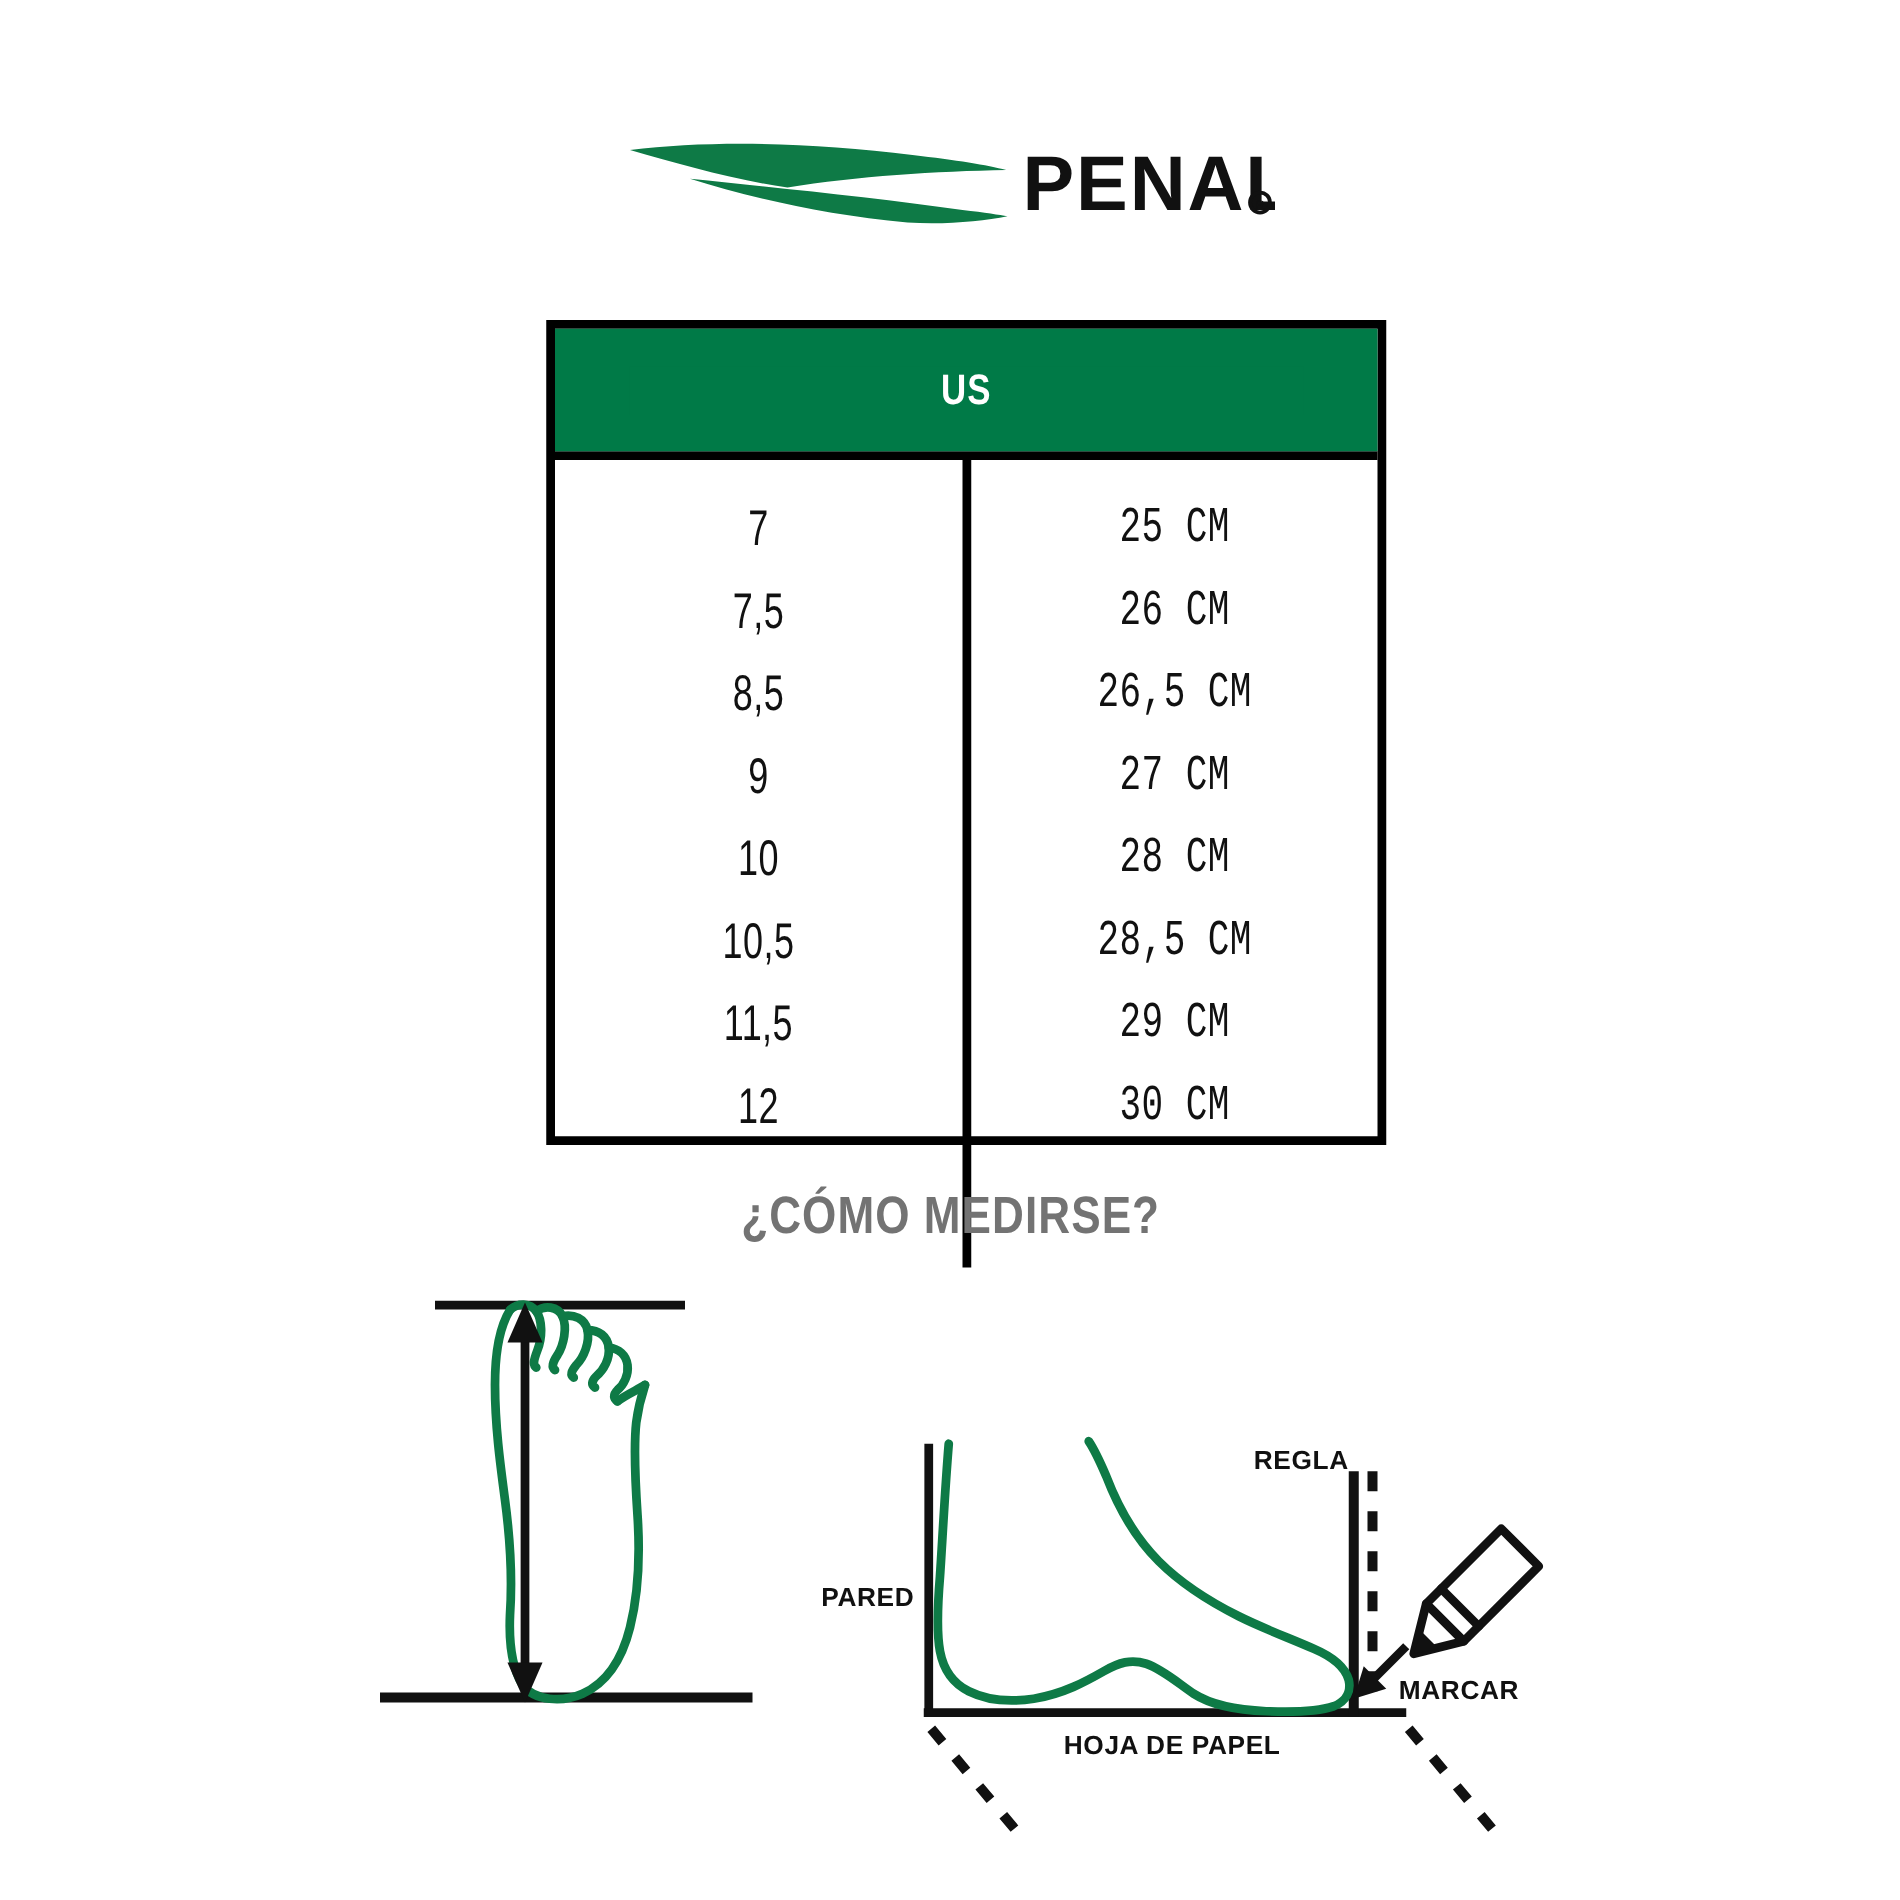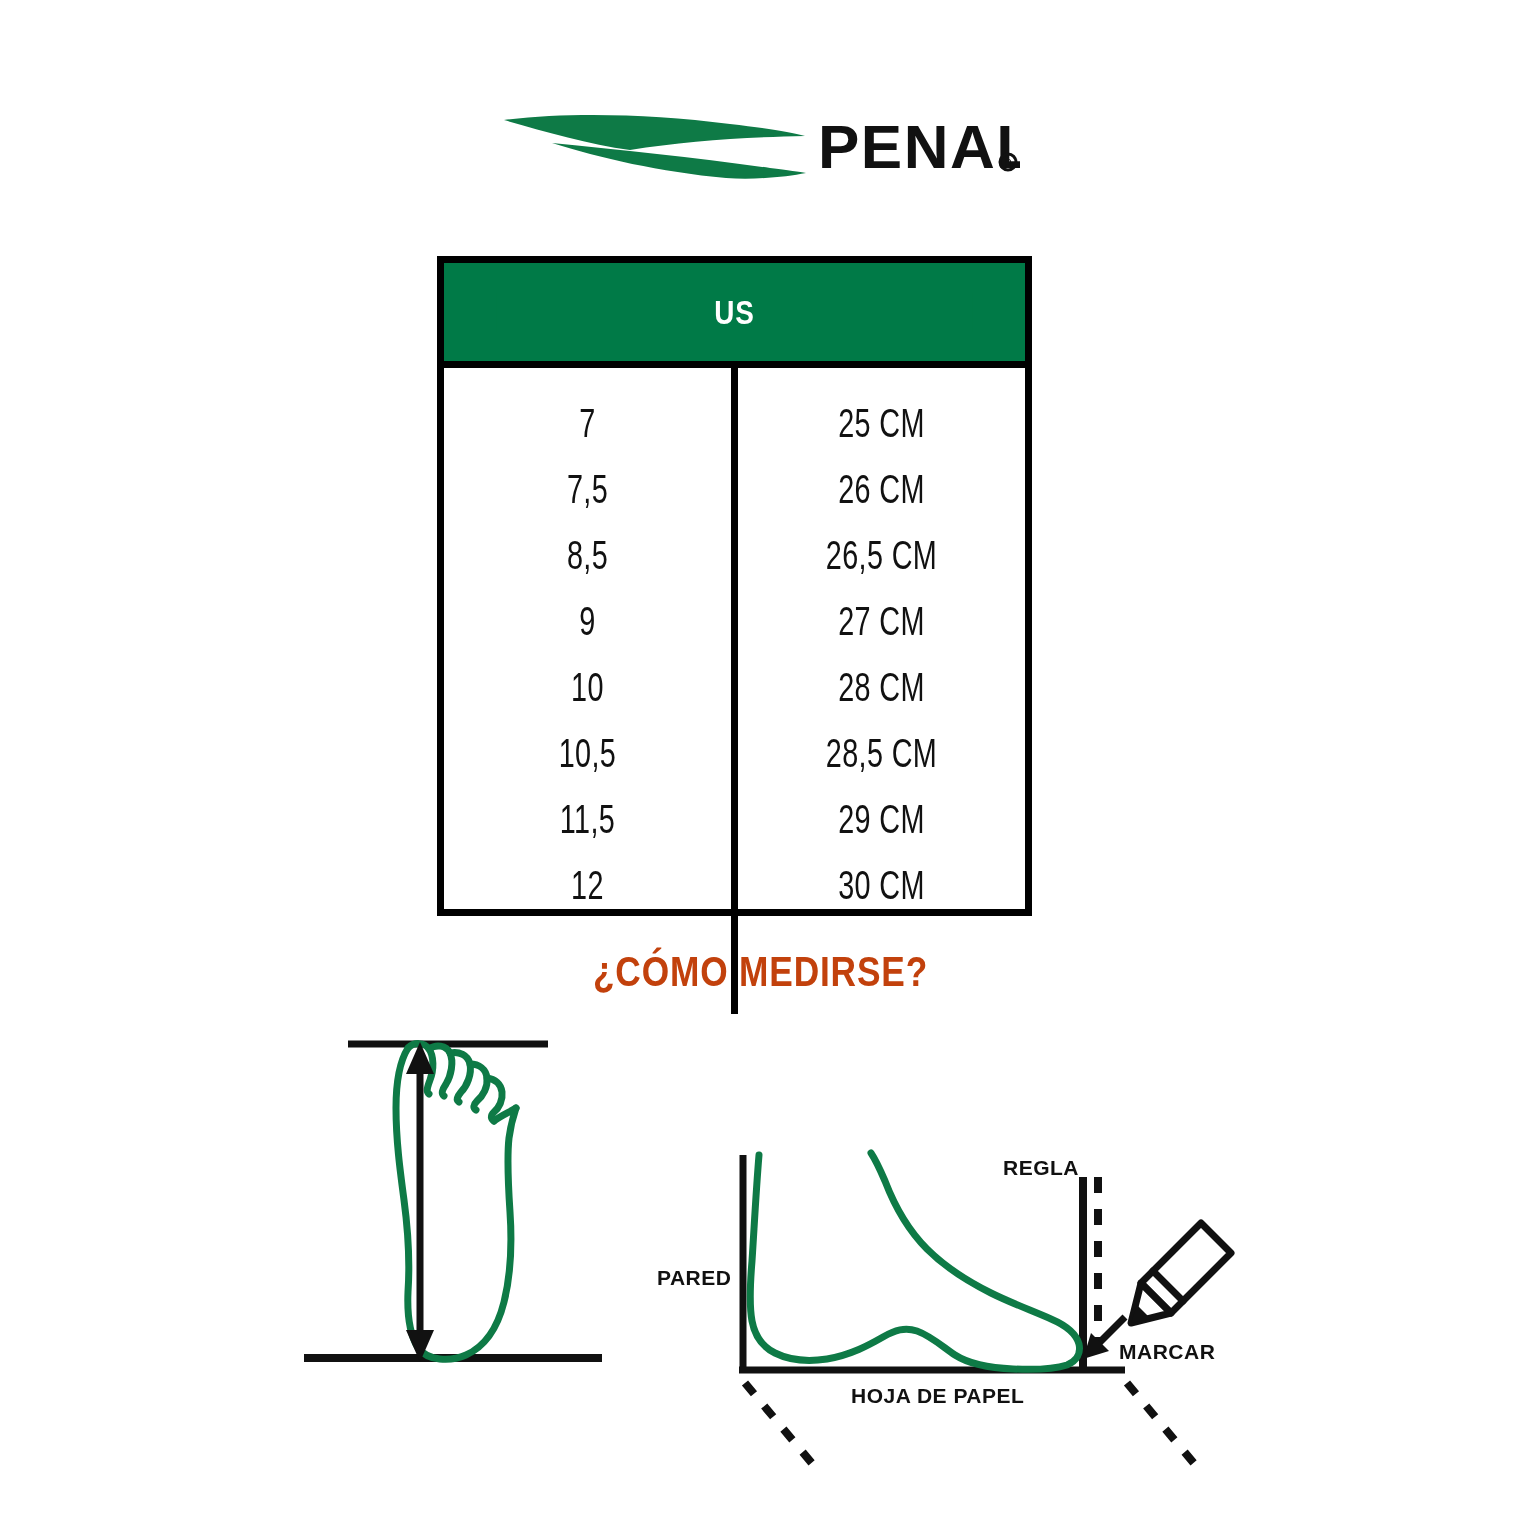--- a/index.html
+++ b/index.html
@@ -26,21 +26,21 @@
     align-items: center;
     justify-content: center;
   }
   #logo-svg { display: block; }
 
   
   #size-table {
     position: absolute;
     left: 437px;
     top: 256px;
-    width: 595px;
+    width: 672px;
     height: 660px;
     border: 7px solid #000000;
     box-sizing: border-box;
     background: #ffffff;
   }
   #table-head {
     display: flex;
     height: 98px;
     border-bottom: 7px solid #000000;
   }
@@ -71,41 +71,42 @@
     display: flex;
     height: 100%;
   }
   .body-col {
     flex: 1 1 0;
     padding-top: 22px;
     box-sizing: border-box;
   }
   .body-col + .body-col {
     border-left: 7px solid #000000;
+    font-family: Liberation Mono, monospace;
   }
   .cell {
     height: 66px;
     display: flex;
     align-items: center;
     justify-content: center;
     color: #111111;
     font-size: 40px;
     font-weight: 400;
     letter-spacing: 0.5px;
     transform: scaleX(0.72);
   }
 
   
   #how-title {
     position: absolute;
     left: 0;
     top: 948px;
     width: 1520px;
     text-align: center;
-    color: #c2410c;
+    color: #737373;
     font-size: 42px;
     font-weight: 700;
     letter-spacing: 1px;
   }
   #how-title span { display: inline-block; transform: scaleX(0.84); }
 
   
   #diagram-foot-top {
     position: absolute;
     left: 290px;

